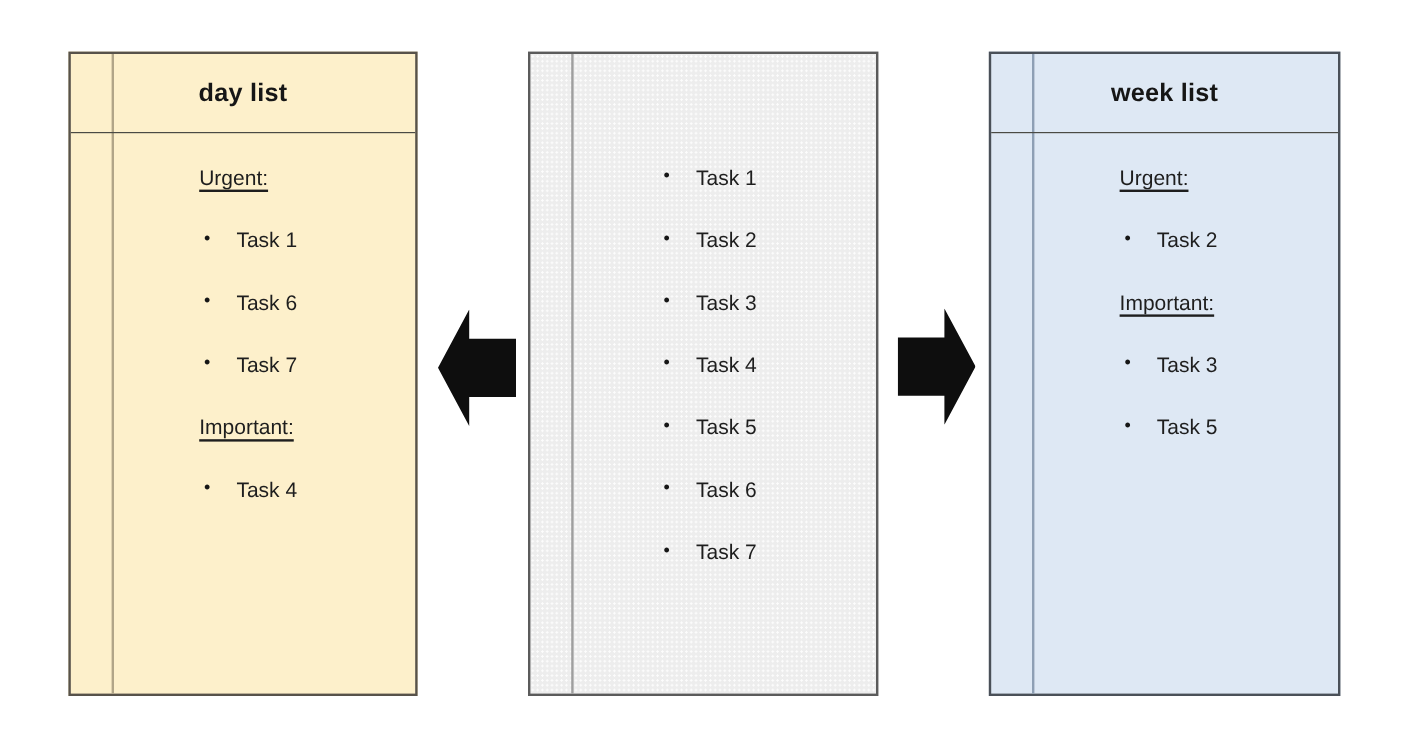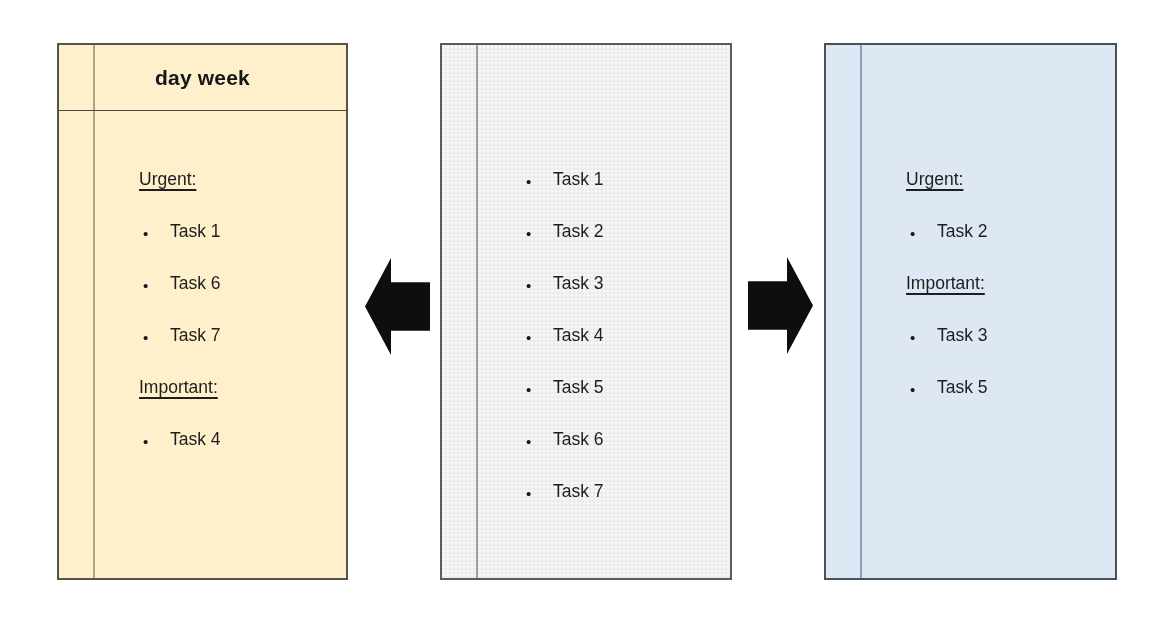--- a/index.html
+++ b/index.html
@@ -23,41 +23,41 @@
   .panel-general .margin-line{background:#9E9E9E;}
   .panel-week .margin-line{background:#8E9FB4;}
   .panel-header{
     position:absolute;left:0;right:0;top:0;height:65px;
     display:flex;align-items:center;justify-content:center;
     font-size:21px;font-weight:bold;color:#161616;
     border-bottom:1px solid #4A4A44;
     letter-spacing:0.2px;
   }
   .panel-body{position:absolute;left:0;right:0;top:66px;bottom:0;padding:27px 10px 0 80px;}
-  .row{height:52px;display:flex;align-items:flex-end;font-size:17.5px;color:#1E1E1E;}
+  .row{height:52px;display:flex;align-items:flex-start;font-size:17.5px;color:#1E1E1E;margin-left:27px;}
   .row .dot{width:31px;flex:0 0 31px;font-size:15px;padding-left:4px;box-sizing:border-box;color:#161616;}
   .row.heading .txt{text-decoration:underline;text-underline-offset:4px;text-decoration-thickness:1.5px;}
   .arrow{position:absolute;background:#0E0E0E;}
   .arrow-left{
     left:365px;top:258px;width:65px;height:97px;
     clip-path:polygon(0% 50%, 40% 0%, 40% 25%, 100% 25%, 100% 75%, 40% 75%, 40% 100%);
   }
   .arrow-right{
     left:748px;top:257px;width:65px;height:97px;
     clip-path:polygon(100% 50%, 60% 0%, 60% 25%, 0% 25%, 0% 75%, 60% 75%, 60% 100%);
   }
 </style>
 </head>
 <body>
 
 <div class="stage">
 
   <section class="panel panel-day">
     <div class="margin-line"></div>
-    <header class="panel-header">day week</header>
+    <header class="panel-header">day list</header>
     <div class="panel-body">
       <div class="row heading">
           <span class="txt">Urgent:</span>
         </div>
       <div class="row bullet">
           <span class="dot">•</span>
           <span class="txt">Task 1</span>
         </div>
       <div class="row bullet">
           <span class="dot">•</span>
@@ -110,20 +110,21 @@
           <span class="dot">•</span>
           <span class="txt">Task 7</span>
         </div>
     </div>
   </section>
 
   <div class="arrow arrow-right"></div>
 
   <section class="panel panel-week">
     <div class="margin-line"></div>
+    <header class="panel-header">week list</header>
     <div class="panel-body">
       <div class="row heading">
           <span class="txt">Urgent:</span>
         </div>
       <div class="row bullet">
           <span class="dot">•</span>
           <span class="txt">Task 2</span>
         </div>
       <div class="row heading">
           <span class="txt">Important:</span>

